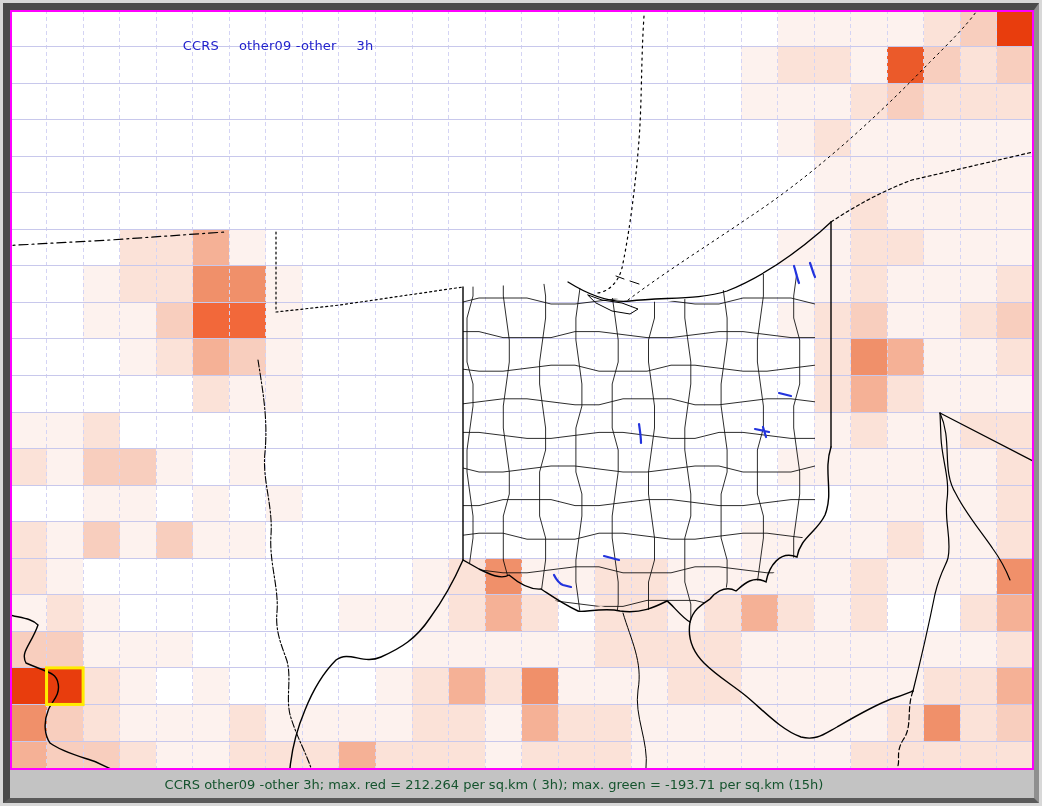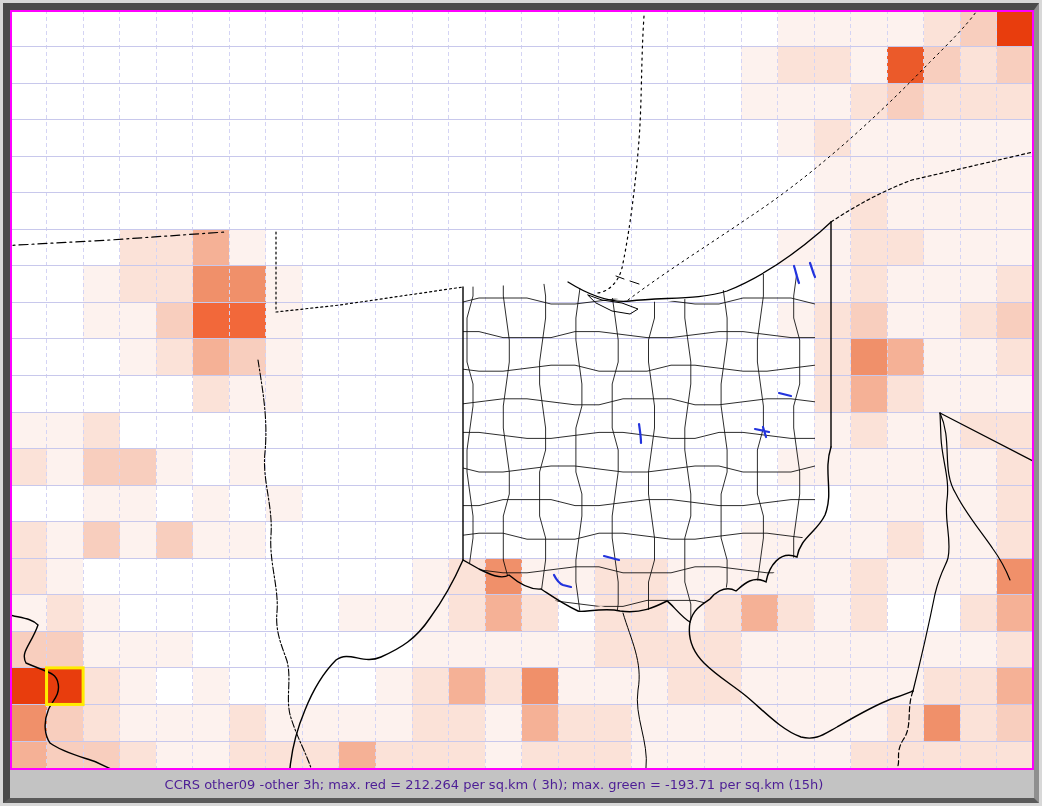--- a/index.html
+++ b/index.html
@@ -9,30 +9,33 @@
          border-style:solid;border-width:7px 5px 5px 7px;
          border-color:#4a4a4a #8f8f8f #5a5a5a #4a4a4a;background:#c3c3c3;}
   #content{position:absolute;left:10px;top:10px;right:8px;bottom:8px;background:#c3c3c3;}
   #map{position:absolute;left:0;top:0;width:1024px;height:760px;box-sizing:border-box;
        border:2px solid #ff00ff;background:#ffffff;}
   #map svg{display:block;}
   #map-title{position:absolute;left:136px;top:11px;font-size:13px;letter-spacing:.2px;
              white-space:pre;z-index:5;}
   #map-title span{margin-right:20px;}
   #status-bar{position:absolute;left:0;top:762px;width:1024px;height:26px;background:#c3c3c3;
-              color:#4c1d95;font-size:13px;text-align:center;line-height:26px;
+              color:#14532d;font-size:13px;text-align:center;line-height:26px;
               padding-right:56px;box-sizing:border-box;}
 </style>
 </head>
 <body>
 
 <div id="window">
   <div id="bevel"></div>
   <div id="content">
     <div id="map" style="border-color: rgb(255, 0, 255);">
+      <div id="map-title" style="color: rgb(34, 34, 204);">
+        <span>CCRS</span><span>other09 -other</span><span>3h</span>
+      </div>
       <svg id="map-svg" width="1020" height="756" viewBox="12 12 1020 756" xmlns="http://www.w3.org/2000/svg">
           <defs>
             <clipPath id="ohioClip">
               <path d="M463,287 L568,283 L595,295 L630,301 L663,302 L700,297 L737,286 L772,264 L800,245 L831,222 L831,447 L824,470 L832,498 L820,524 L802,538 L796,556 L778,568 L765,583 L748,577 L736,591 L722,586 L710,599 L699,608 L690,622 L678,616 L667,601 L652,609 L637,613 L620,611 L601,606 L578,611 L556,601 L541,589 L523,589 L509,575 L496,581 L479,569 L463,560 Z"></path>
             </clipPath>
           </defs>
           <g shape-rendering="crispEdges">
             <rect x="777.55" y="10" width="36.55" height="36.55" fill="#fdf2ee"></rect>
             <rect x="814.0999999999999" y="10" width="36.55" height="36.55" fill="#fdf2ee"></rect>
             <rect x="850.65" y="10" width="36.55" height="36.55" fill="#fdf2ee"></rect>

